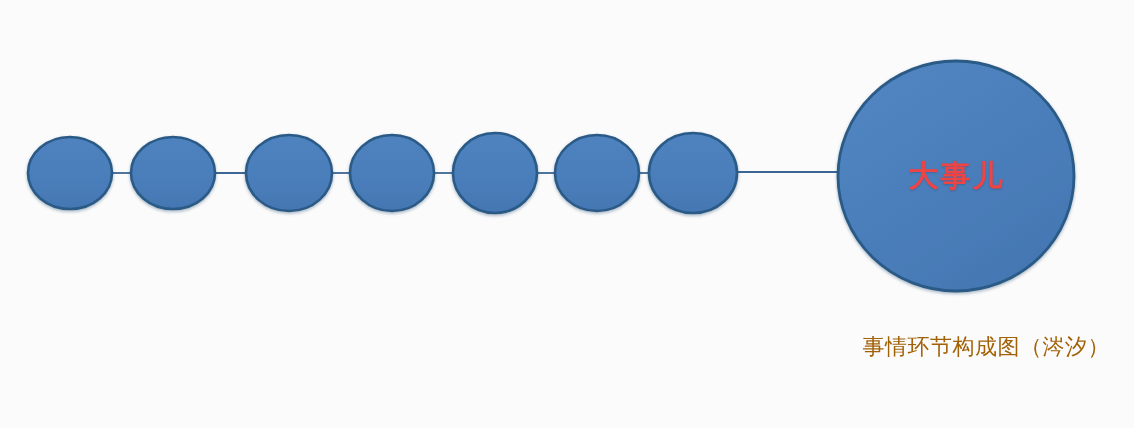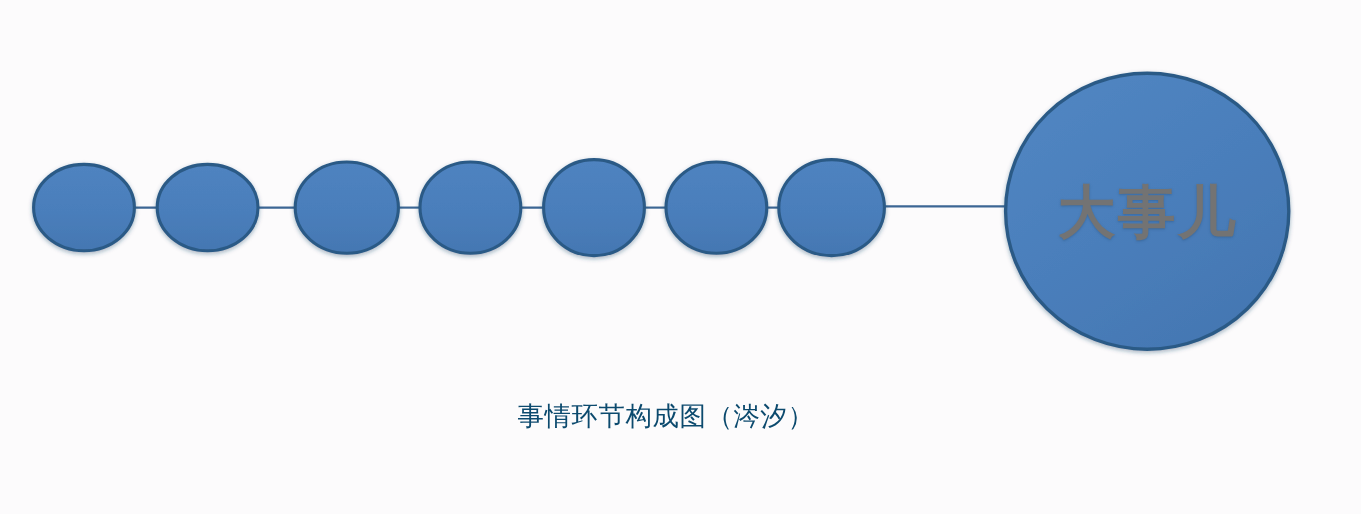--- a/index.html
+++ b/index.html
@@ -37,37 +37,37 @@
   }
   .big-node-label {
     position: absolute;
     left: 838px;
     top: 61px;
     width: 237px;
     height: 231px;
     display: flex;
     align-items: center;
     justify-content: center;
-    color: #737373;
+    color: #ef4444;
     font-family: "Liberation Sans", "DejaVu Sans", sans-serif;
-    font-size: 48px;
+    font-size: 30px;
     font-weight: bold;
     letter-spacing: 2px;
     text-shadow: 0 1px 2px rgba(30,70,110,0.35);
     white-space: nowrap;
   }
   .caption {
     position: absolute;
     left: 0;
     top: 332px;
     width: 1110px;
-    text-align: center;
+    text-align: right;
     font-family: Liberation Mono, monospace;
     font-size: 22px;
-    color: #0c4a6e;
+    color: #a16207;
     letter-spacing: 0.5px;
     white-space: nowrap;
   }
 </style>
 </head>
 <body>
 
 <div id="diagram-canvas">
 
   <svg id="svg-layer" viewBox="0 0 1134 428">

